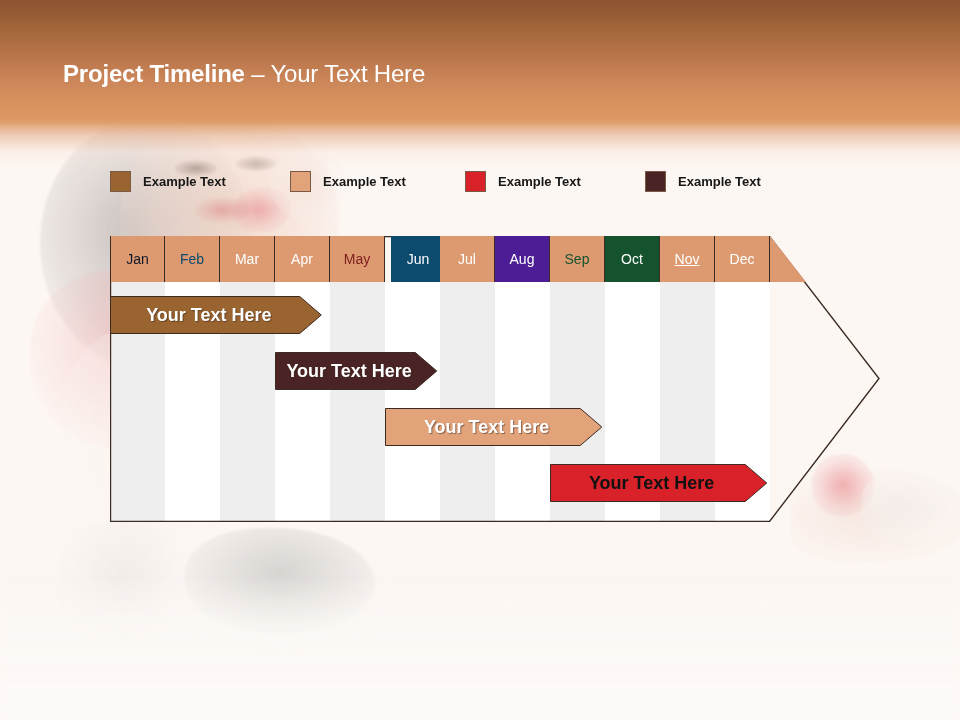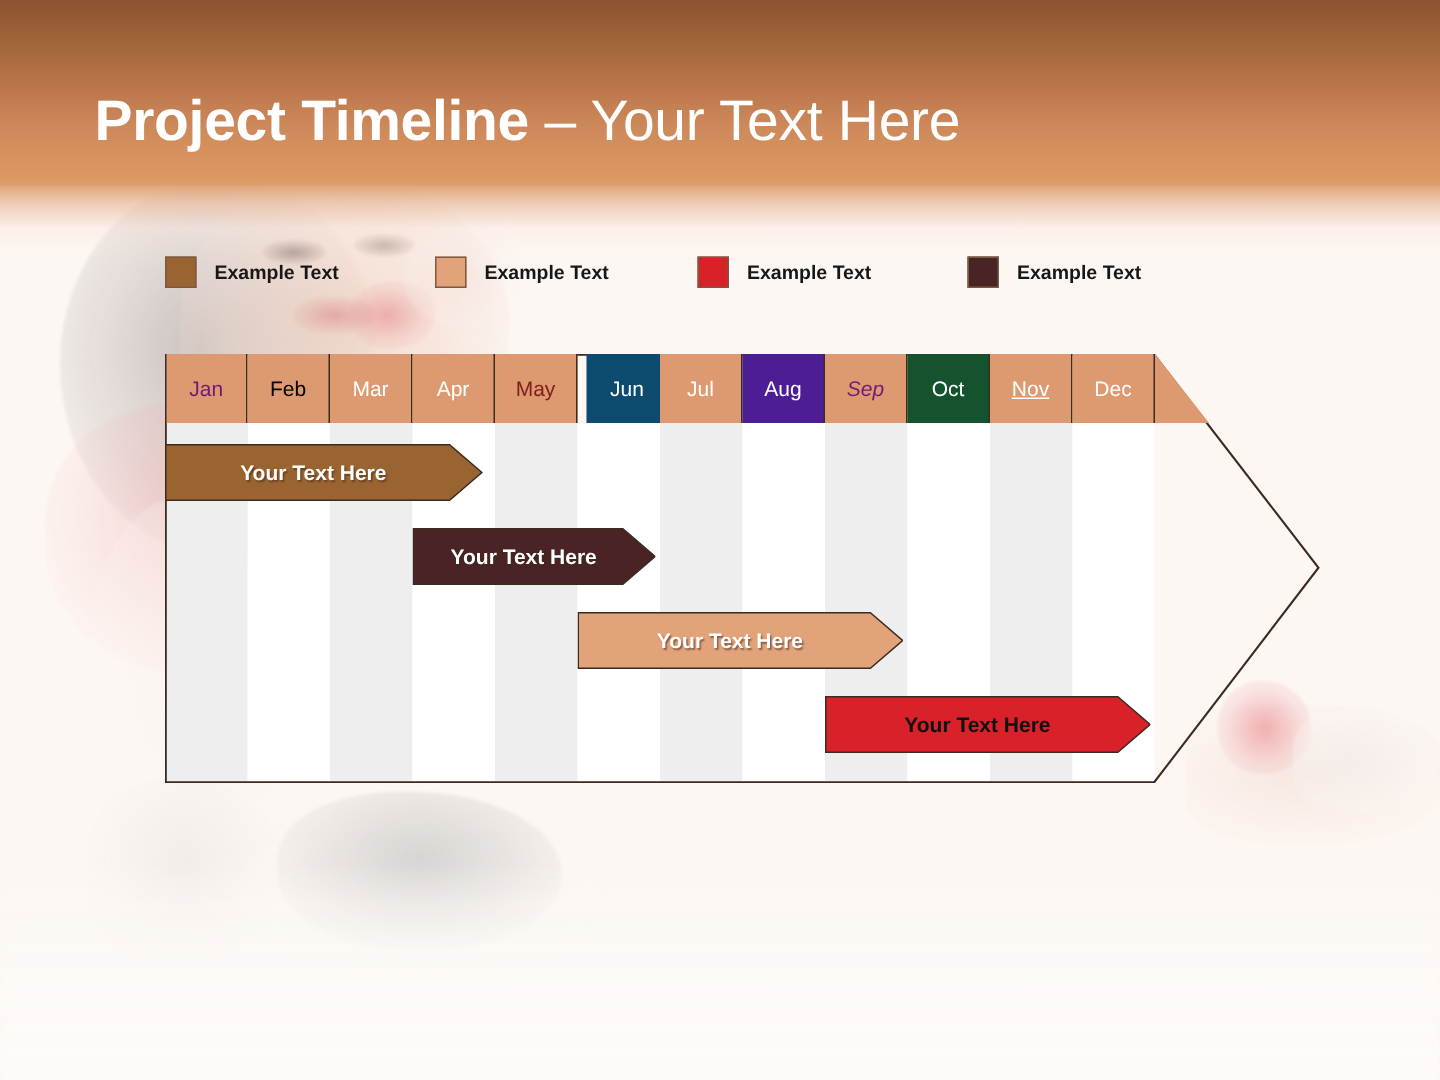--- a/index.html
+++ b/index.html
@@ -183,21 +183,21 @@
     background: linear-gradient(to bottom,
         rgba(221,155,103,1) 0%,
         rgba(232,186,158,0.70) 30%,
         rgba(246,226,214,0.32) 62%,
         rgba(253,247,243,0) 100%);
   }
   #slide-title {
     position: absolute;
     left: 63px;
     top: 60px;
-    font-size: 38px;
+    font-size: 24px;
     color: #ffffff;
     white-space: nowrap;
     letter-spacing: -0.2px;
   }
   #slide-title .title-strong { font-weight: bold; }
   #slide-title .title-rest   { font-weight: normal; }
 
   
   #legend {
     position: absolute;
@@ -283,21 +283,21 @@
     position: absolute;
     height: 38px;
     display: block;
   }
   .bar svg { display: block; }
   .bar-label {
     position: absolute;
     top: 0;
     height: 21px;
     line-height: 38px;
-    font-size: 14px;
+    font-size: 18px;
     font-weight: bold;
     white-space: nowrap;
     pointer-events: none;
   }
   .bar-label.light {
     color: #ffffff;
     text-shadow: 1px 1px 1px rgba(60,40,30,0.55);
   }
   .bar-label.dark {
     color: #111111;
@@ -365,29 +365,29 @@
         <div class="col-stripe even" style="left: 385px; width: 55px;"></div>
         <div class="col-stripe odd" style="left: 440px; width: 55px;"></div>
         <div class="col-stripe even" style="left: 495px; width: 55px;"></div>
         <div class="col-stripe odd" style="left: 550px; width: 55px;"></div>
         <div class="col-stripe even" style="left: 605px; width: 55px;"></div>
       </div>
     <svg id="chart-shape" viewBox="0 0 770 286">
       <polygon points="0.5,0.5 659.5,0.5 769,142.5 659.5,285.5 0.5,285.5" fill="none" stroke="#3b2b22" stroke-width="1.4"></polygon>
     </svg>
     <div id="month-row">
-        <div class="month-cell" style="left: 0px; width: 55px; background: rgb(221, 154, 113); color: #701a75;">Jan</div>
-        <div class="month-cell" style="left: 55px; width: 55px; background: rgb(221, 154, 113); color: #000000;">Feb</div>
+        <div class="month-cell" style="left: 0px; width: 55px; background: rgb(221, 154, 113); color: #0f172a;">Jan</div>
+        <div class="month-cell" style="left: 55px; width: 55px; background: rgb(221, 154, 113); color: #0c4a6e;">Feb</div>
         <div class="month-cell" style="left: 110px; width: 55px; background: rgb(221, 154, 113); color: rgb(255, 255, 255);">Mar</div>
         <div class="month-cell" style="left: 165px; width: 55px; background: rgb(221, 154, 113); color: rgb(255, 255, 255);">Apr</div>
         <div class="month-cell" style="left: 220px; width: 55px; background: rgb(221, 154, 113); color: #7f1d1d;">May</div>
         <div class="month-cell" style="left: 281px; width: 55px; background: #0c4a6e; color: rgb(255, 255, 255);">Jun</div>
         <div class="month-cell" style="left: 330px; width: 55px; background: rgb(221, 154, 113); color: rgb(255, 255, 255);">Jul</div>
         <div class="month-cell" style="left: 385px; width: 55px; background: #4c1d95; color: rgb(255, 255, 255);">Aug</div>
-        <div class="month-cell" style="left: 440px; width: 55px; background: rgb(221, 154, 113); color: #701a75; font-style: italic;">Sep</div>
+        <div class="month-cell" style="left: 440px; width: 55px; background: rgb(221, 154, 113); color: #14532d;">Sep</div>
         <div class="month-cell" style="left: 495px; width: 55px; background: #14532d; color: rgb(255, 255, 255);">Oct</div>
         <div class="month-cell" style="left: 550px; width: 55px; background: rgb(221, 154, 113); color: rgb(255, 255, 255); text-decoration: underline;">Nov</div>
         <div class="month-cell" style="left: 605px; width: 55px; background: rgb(221, 154, 113); color: rgb(255, 255, 255);">Dec</div>
         <svg viewBox="0 0 110 46" style="position: absolute; left: 660px; top: 0px; width: 110px; height: 46px;">
           <polygon points="0,0 36,46 0,46" fill="#dd9a71"></polygon>
         </svg>
       </div>
     <div id="bars-layer">
         <div class="bar" style="left: 0px; top: 60px; width: 211.75px;">
           <svg width="211.75" height="38" viewBox="0 0 211.75 38">

